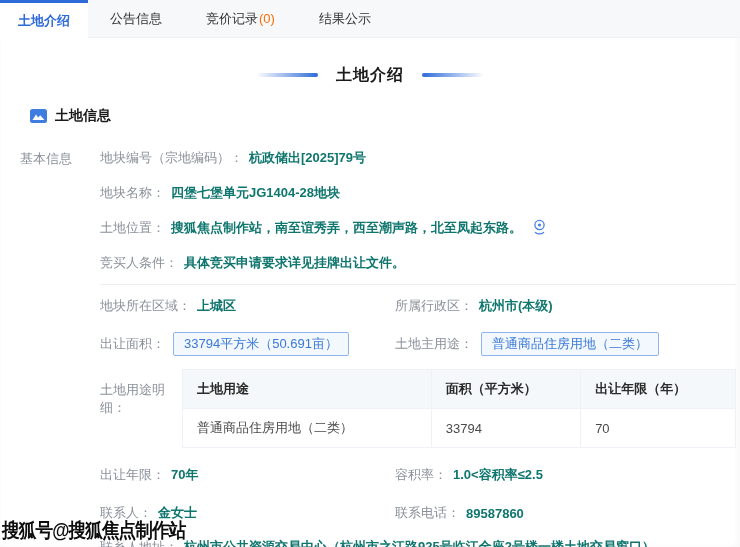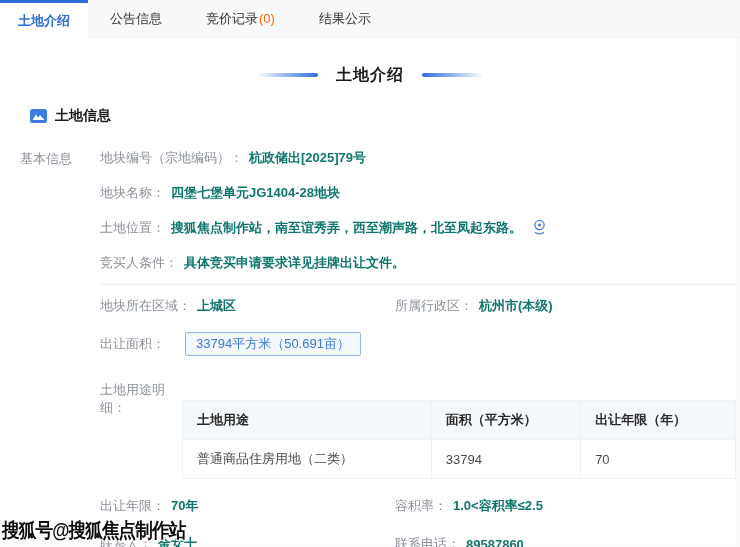--- a/index.html
+++ b/index.html
@@ -35,27 +35,27 @@
   .body-grid { display:flex; margin-top:14px; }
   .gutter { width:100px; padding-left:20px; font-size:13px; color:#8a8f99; padding-top:10px; flex:none; }
   .fields { flex:1; min-width:0; padding-right:4px; }
   .row { display:flex; align-items:center; height:35px; font-size:13px; }
   .lbl { color:#8a8f99; white-space:nowrap; }
   .val { color:#0f766e; font-weight:600; margin-left:6px; white-space:nowrap; }
   .pin { margin-left:10px; display:inline-flex; cursor:pointer; }
   .divider { border-top:1px solid #ededed; margin:4px 0 2px 0; }
   .cols2 { display:grid; grid-template-columns:295px auto; align-items:center; height:38px; font-size:13px; }
   .cell { display:flex; align-items:center; }
-  .pill { display:inline-block; margin-left:20px; padding:2px 10px; font-size:13px;
+  .pill { display:inline-block; margin-left:8px; padding:2px 10px; font-size:13px;
     color:#3a78d8; background:#f2f8fe; border:1px solid #8fb5ec; border-radius:2px; white-space:nowrap; }
 
   
   .detail-row { display:flex; margin-top:6px; }
   .detail-label { width:82px; flex:none; font-size:13px; color:#8a8f99; padding-top:12px; }
-  table.use { flex:1; border-collapse:collapse;margin-top:31px; }
+  table.use { flex:1; border-collapse:collapse; }
   table.use th { background:#f5f8fb; text-align:left; font-size:13px; font-weight:bold;
     color:#2b2b2b; padding:10px 14px; border:1px solid #eef1f5; }
   table.use td { font-size:13px; color:#4a4a4a; padding:10px 14px; border:1px solid #eef1f5; }
   .c1{ width:45%; } .c2{ width:27%; } .c3{ width:28%; } .row.h30{height:30px;}
 
   
   .watermark { position:absolute; left:2px; bottom:3px; z-index:9;
     font-size:20px; font-weight:900; color:#0d0d0d; letter-spacing:-1px;
     transform:scaleX(.88); transform-origin:left bottom;
     text-shadow:1px 1px 0 #fff,-1px -1px 0 #fff,1px -1px 0 #fff,-1px 1px 0 #fff,2px 2px 0 #fff; }
@@ -138,20 +138,24 @@
         <div class="cell">
           <span class="lbl">所属行政区：</span>
           <span class="val">杭州市(本级)</span>
         </div>
       </div>
 
       <div class="cols2">
         <div class="cell">
           <span class="lbl">出让面积：</span>
           <span class="pill">33794平方米（50.691亩）</span>
+        </div>
+        <div class="cell">
+          <span class="lbl">土地主用途：</span>
+          <span class="pill">普通商品住房用地（二类）</span>
         </div>
       </div>
 
       <div class="detail-row">
         <div class="detail-label">土地用途明细：</div>
         <table class="use">
           <thead>
             <tr>
               <th class="c1">土地用途</th>
               <th class="c2">面积（平方米）</th>

